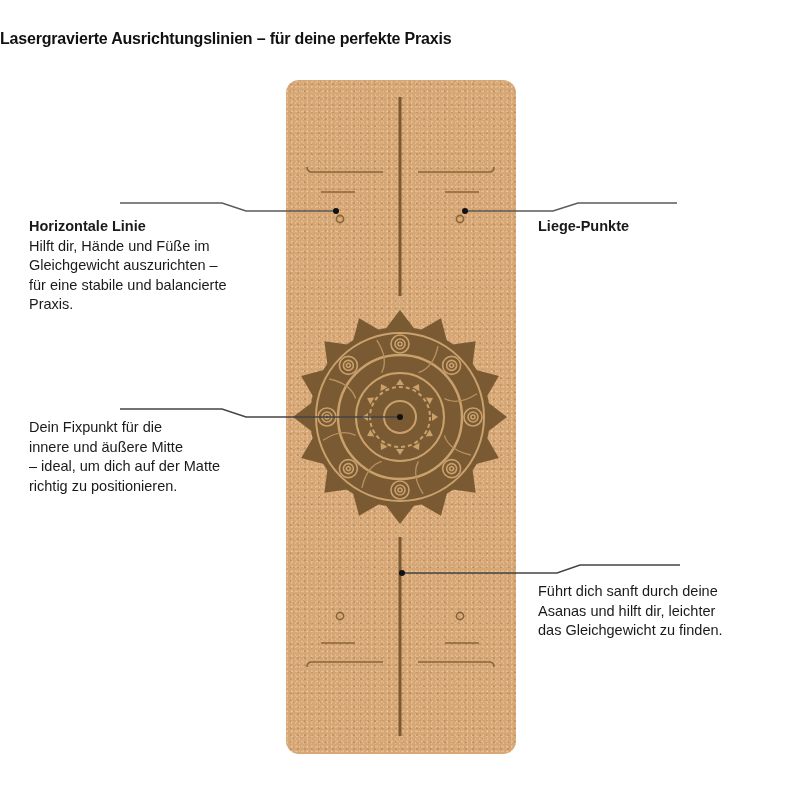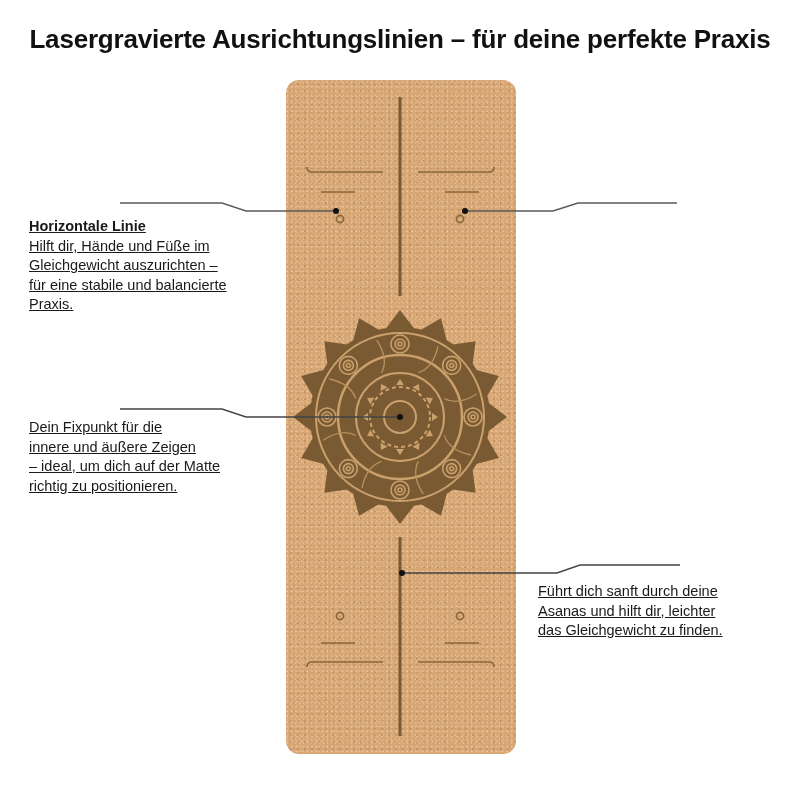--- a/index.html
+++ b/index.html
@@ -1,21 +1,21 @@
 <!DOCTYPE html>
 <html><head>
 <meta charset="utf-8">
 <style>
   * { margin: 0; padding: 0; box-sizing: border-box; }
   html, body { width: 800px; height: 800px; background: #ffffff; overflow: hidden; }
   body { position: relative; font-family: "Liberation Sans", "DejaVu Sans", sans-serif; color: #111111; }
 
   .title {
-    position: absolute; left: 0; top: 24px; width: 800px; text-align: center;
-    font-family: "Liberation Sans", sans-serif; font-weight: 700; font-size: 26px;
+    position: absolute; left: 0; top: 24px; width: 800px; 
+    font-family: "Liberation Sans", sans-serif; font-weight: 700; font-size: 16px;
     letter-spacing: -0.2px; color: #111111; line-height: 30px;
   }
 
   .mat {
     position: absolute; left: 286px; top: 80px; width: 230px; height: 674px;
     border-radius: 13px;
     background-color: #d6a674;
     background-image:
       radial-gradient(circle at 20% 30%, rgba(255,235,200,0.35) 0.8px, transparent 1.2px),
       radial-gradient(circle at 70% 60%, rgba(140,95,50,0.30) 0.7px, transparent 1.1px),
@@ -23,21 +23,20 @@
       radial-gradient(circle at 85% 15%, rgba(150,105,60,0.25) 0.6px, transparent 1px);
     background-size: 5px 5px, 7px 7px, 4px 4px, 9px 9px;
     overflow: hidden;
   }
 
   svg.overlay { position: absolute; left: 0; top: 0; width: 800px; height: 800px; pointer-events: none; }
 
   .callout {
     position: absolute; font-size: 14.5px; line-height: 19.5px; color: #1a1a1a;
     font-family: "Liberation Sans", sans-serif;
-    text-decoration: underline;
   }
   .callout .ct { font-weight: 700; display: block; }
   .callout .cb { display: block; white-space: pre-line; }
 
   #c-horizontal { left: 29px; top: 217px; width: 260px; }
   #c-liege { left: 538px; top: 217px; width: 260px; }
   #c-zentrum { left: 29px; top: 418px; width: 260px; }
   #c-mittel { left: 538px; top: 582px; width: 260px; }
 </style>
 </head>
@@ -204,25 +203,26 @@
 
 <div class="callout" id="c-horizontal">
   <span class="ct">Horizontale Linie</span>
   <span class="cb">Hilft dir, Hände und Füße im
 Gleichgewicht auszurichten –
 für eine stabile und balancierte
 Praxis.</span>
 </div>
 
 <div class="callout" id="c-liege">
+  <span class="ct">Liege-Punkte</span>
 </div>
 
 <div class="callout" id="c-zentrum">
   <span class="cb">Dein Fixpunkt für die
-innere und äußere Zeigen
+innere und äußere Mitte
 – ideal, um dich auf der Matte
 richtig zu positionieren.</span>
 </div>
 
 <div class="callout" id="c-mittel">
   <span class="cb">Führt dich sanft durch deine
 Asanas und hilft dir, leichter
 das Gleichgewicht zu finden.</span>
 </div>
 

